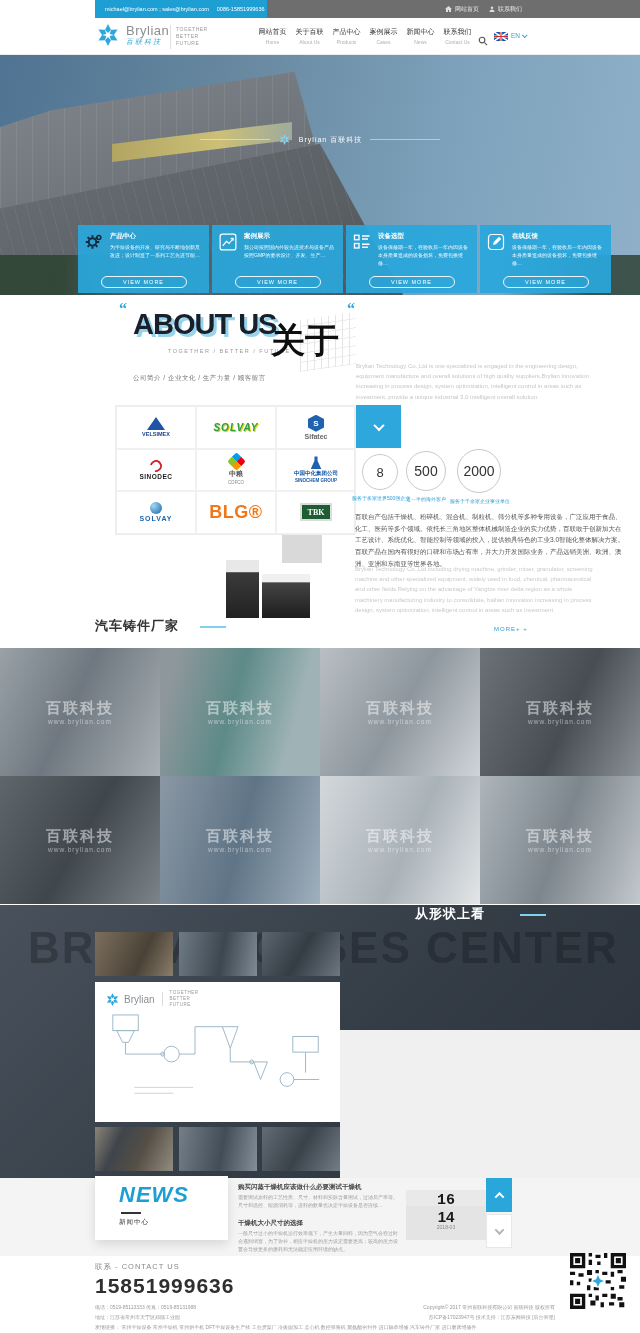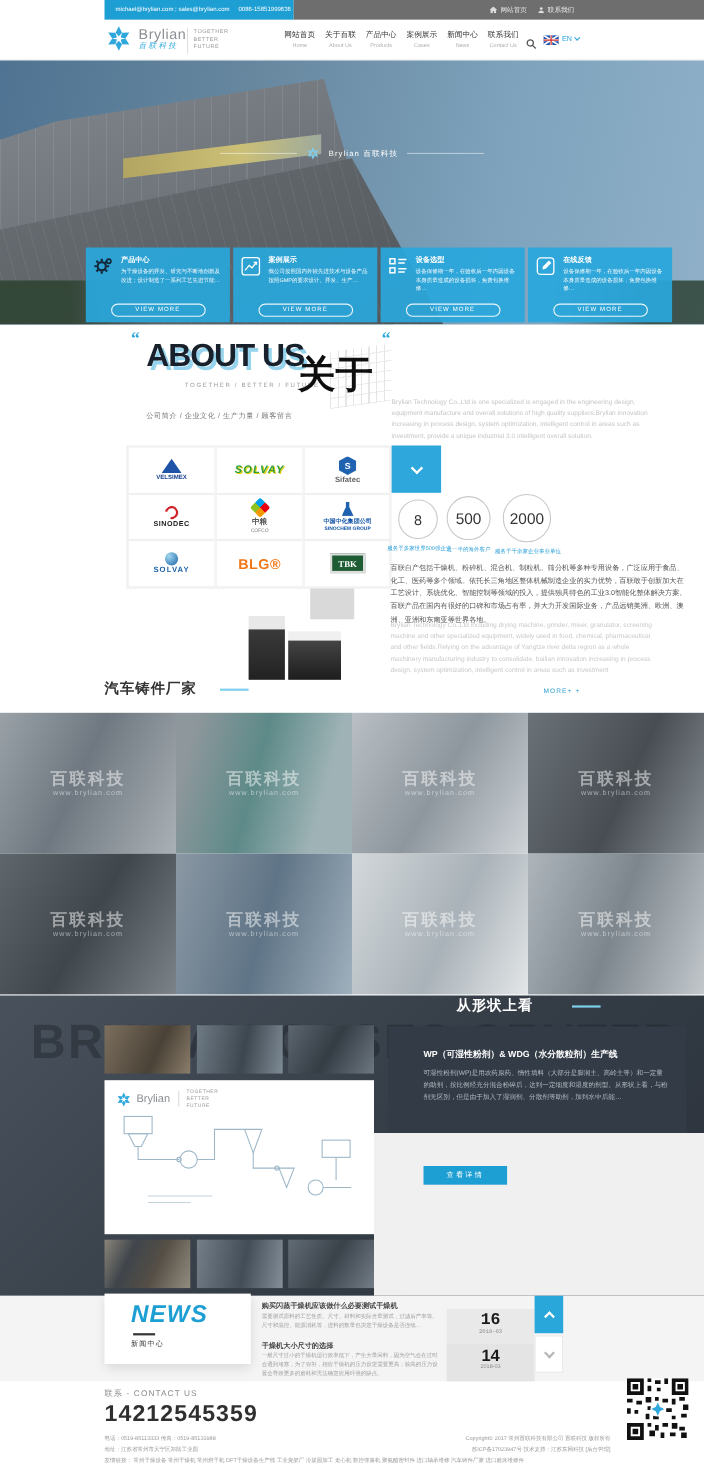--- a/index.html
+++ b/index.html
@@ -83,21 +83,21 @@
   .red-swirl { width:12px; height:12px; border:2px solid #d2232a; border-left-color:transparent; border-radius:50%; transform:rotate(-35deg); }
   .sinodec .pname { font-size:6.5px; color:#1a1a1a; letter-spacing:.5px; }
   .cofco-d { width:13px; height:13px; transform:rotate(45deg); background:conic-gradient(#e60012 0 25%, #f39800 25% 50%, #8fc31f 50% 75%, #009fe8 75% 100%); border-radius:2px; }
   .cofco .pname { font-size:7px; }
   .psub { font-size:4.5px; color:#888; }
   .flask { width:11px; height:13px; background:#1f63b0; clip-path:polygon(36% 0,64% 0,64% 34%,100% 100%,0 100%,36% 34%); }
   .sinochem .pname { font-size:5.5px; color:#1557a8; }
   .sinochem .psub { color:#1557a8; font-weight:bold; }
   .solvay-s { width:12px; height:12px; border-radius:50%; background:radial-gradient(circle at 30% 30%, #9fd8f0, #1b64a8); }
   .solvay .pname { font-size:7px; color:#1b64a8; letter-spacing:1px; }
-  .blg .pname { font-size:13px; color:#f07818; letter-spacing:.5px; }
+  .blg .pname { font-size:18px; color:#f07818; letter-spacing:.5px; }
   .tbk-box { width:32px; height:18px; background:#1e5c34; border:2px solid #dcdcdc; color:#fff; font-size:8px; font-weight:bold; font-family:"Liberation Serif","DejaVu Serif",serif; display:flex; align-items:center; justify-content:center; }
   .pnext { position:absolute; left:356px; top:405px; width:45px; height:43px; background:#2ea7dc; display:flex; align-items:center; justify-content:center; cursor:pointer; }
   .chev { display:inline-block; width:8px; height:8px; border-right:2px solid #fff; border-bottom:2px solid #fff; transform:rotate(45deg) translate(-1px,-1px); }
 
   .stat { position:absolute; text-align:center; }
   .stat .circ { border:1px solid #c9c9c9; border-radius:50%; display:flex; align-items:center; justify-content:center; color:#333; margin:0 auto; background:#fff; }
   .stat .lab { margin-top:5px; font-size:5px; color:#2a9fd8; white-space:nowrap; }
   .detail-cn { position:absolute; left:355px; top:511px; width:272px; font-size:6.5px; color:#555; line-height:1.8; }
   .detail-en { position:absolute; left:355px; top:564px; width:238px; font-size:6px; color:#c9c9c9; line-height:1.7; }
   .decor-gray { position:absolute; left:282px; top:535px; width:40px; height:28px; background:#d9d9d9; }
@@ -529,56 +529,51 @@
         <circle cx="59" cy="46" r="2"></circle>
         <circle cx="150" cy="54" r="2"></circle>
         <path d="M30 80h60M30 86h40" stroke="#c3d4de"></path>
       </svg>
     </div>
 
     <div class="cthumb c4" style="left:95px;top:222px;"></div>
     <div class="cthumb c5" style="left:178.5px;top:222px;"></div>
     <div class="cthumb c6" style="left:262px;top:222px;"></div>
 
-    <div class="case-panel">
-      <div class="case-title">WP（可湿性粉剂）&amp; WDG（水分散粒剂）生产线</div>
-      <div class="case-text">可湿性粉剂(WP)是用农药原药、惰性填料（大部分是膨润土、高岭土等）和一定量的助剂，按比例经充分混合粉碎后，达到一定细度和湿度的剂型。从形状上看，与粉剂无区别，但是由于加入了湿润剂、分散剂等助剂，加到水中后能…</div>
-      <div class="case-btn">查看详情</div>
-    </div>
   </div>
 
   <div class="news">
     <div class="news-card">
       <div class="big">NEWS</div>
       <div class="ln"></div>
       <div class="sub">新闻中心</div>
     </div>
     <div class="nitem-t" style="left:238px;top:5px;">购买闪蒸干燥机应该做什么必要测试干燥机</div>
     <div class="nitem-x" style="left:238px;top:15px;">需要测试原料的工艺性质、尺寸、材料和实际含量测试，过滤后产率等。尺寸和温控、能源消耗等，进料的数量也决定干燥设备是否连续…</div>
     <div class="ndate" style="top:12px;font-family:Liberation Mono, monospace;">
       <div class="d">16</div>
       <div class="m">2018-03</div>
     </div>
     <div class="nitem-t" style="left:238px;top:41px;">干燥机大小尺寸的选择</div>
     <div class="nitem-x" style="left:238px;top:51px;">一般尺寸过小的干燥机运行效率低下，产生大量回料，因为空气会在过时会遇到堵塞，为了弥补，相应干燥机的压力设定需要更高；较高的压力设置会导致更多的磨耗和无法确定应用环境的缺点。</div>
-    <div class="ndate" style="top:44px;background:#e4e4e4;">
+    <div class="ndate" style="top:28px;background:#e4e4e4;">
       <div class="d">14</div>
       <div class="m">2018-03</div>
     </div>
     <div class="narr up" style="top:0px;">
         <span class="c-up"></span>
       </div>
     <div class="narr dn" style="top:36px;">
         <span class="c-dn"></span>
       </div>
   </div>
 
   <div class="footer">
     <div class="f-label">联系 - CONTACT US</div>
-    <div class="f-phone">14212545359</div>
+    <div class="f-phone">15851999636</div>
     <div class="f-line" style="top:48px;">电话：0519-85113333 传真：0519-85131988</div>
     <div class="f-line" style="top:58px;">地址：江苏省常州市天宁区郑陆工业园</div>
     <div class="f-links">友情链接： 常州干燥设备 常州干燥机 常州烘干机 DFT干燥设备生产线 工业货架厂 冷拔圆加工 走心机 数控弹簧机 聚氨酯密封件 进口轴承维修 汽车铸件厂家 进口磨床维修件</div>
     <div class="f-copy" style="top:48px;">Copyright© 2017 常州百联科技有限公司 百联科技 版权所有</div>
     <div class="f-copy" style="top:58px;">苏ICP备17023947号 技术支持：江苏东网科技 [后台管理]</div>
     <div class="qr">
       <svg width="56" height="56" viewBox="0 0 33 33">
         <rect width="33" height="33" fill="#fff"></rect>
         <path fill="#111" d="M0 0h9v9H0zM24 0h9v9h-9zM0 24h9v9H0z"></path>
         <path fill="#fff" d="M2 2h5v5H2zM26 2h5v5h-5zM2 26h5v5H2z"></path>

